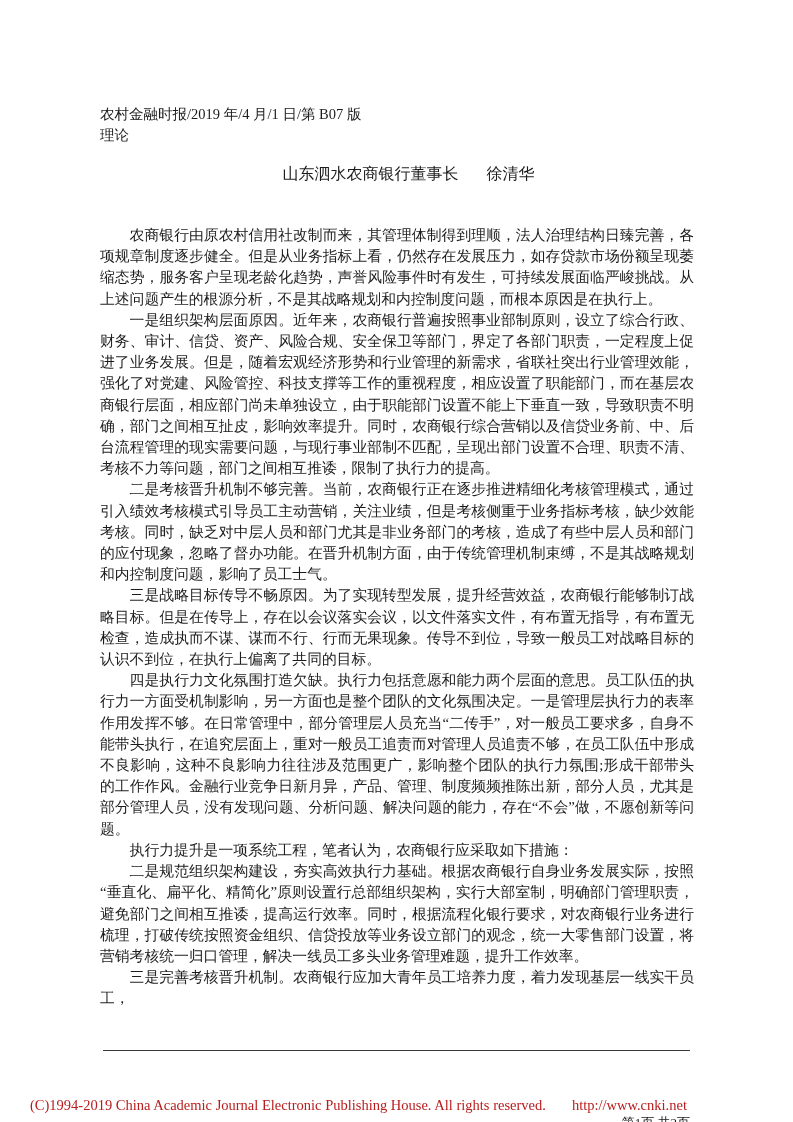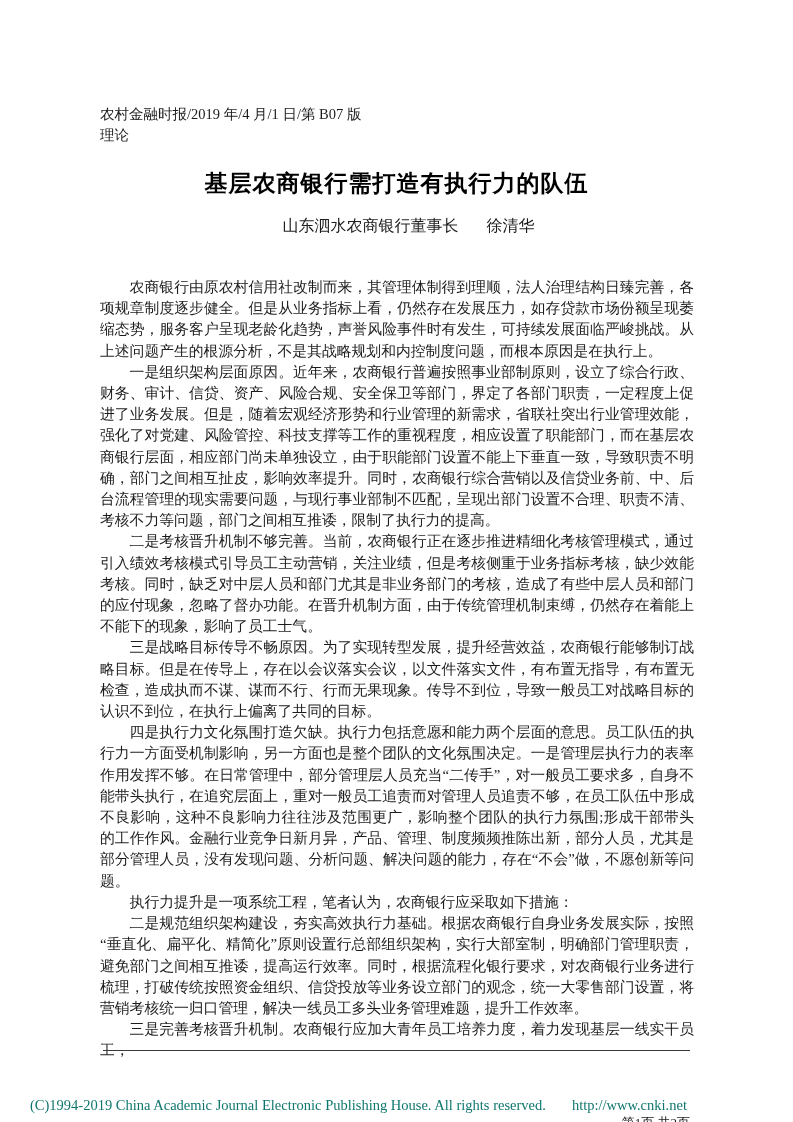--- a/index.html
+++ b/index.html
@@ -73,48 +73,47 @@
     font-size: 13px;
     line-height: 18px;
     color: #1c1c1c;
   }
   .copyright {
     position: absolute;
     left: 30px;
     top: 1085px;
     font-size: 14.5px;
     line-height: 19px;
-    color: #0f766e;
+    color: #b91c1c;
     font-family: "Liberation Serif", "DejaVu Serif", serif;
     white-space: nowrap;
   }
   .copyright .url {
     margin-left: 26px;
   }
 </style>
 </head>
 <body>
 
 <div class="page">
 
   <div class="doc-header">
     <div>农村金融时报/2019 年/4 月/1 日/第 B07 版</div>
     <div>理论</div>
   </div>
 
-  <h1 class="title">基层农商银行需打造有执行力的队伍</h1>
 
   <div class="author">
     <span>山东泗水农商银行董事长</span><span class="author-gap"></span><span>徐清华</span>
   </div>
 
   <div class="body-text">
     <p>农商银行由原农村信用社改制而来，其管理体制得到理顺，法人治理结构日臻完善，各项规章制度逐步健全。但是从业务指标上看，仍然存在发展压力，如存贷款市场份额呈现萎缩态势，服务客户呈现老龄化趋势，声誉风险事件时有发生，可持续发展面临严峻挑战。从上述问题产生的根源分析，不是其战略规划和内控制度问题，而根本原因是在执行上。</p>
     <p>一是组织架构层面原因。近年来，农商银行普遍按照事业部制原则，设立了综合行政、财务、审计、信贷、资产、风险合规、安全保卫等部门，界定了各部门职责，一定程度上促进了业务发展。但是，随着宏观经济形势和行业管理的新需求，省联社突出行业管理效能，强化了对党建、风险管控、科技支撑等工作的重视程度，相应设置了职能部门，而在基层农商银行层面，相应部门尚未单独设立，由于职能部门设置不能上下垂直一致，导致职责不明确，部门之间相互扯皮，影响效率提升。同时，农商银行综合营销以及信贷业务前、中、后台流程管理的现实需要问题，与现行事业部制不匹配，呈现出部门设置不合理、职责不清、考核不力等问题，部门之间相互推诿，限制了执行力的提高。</p>
-    <p>二是考核晋升机制不够完善。当前，农商银行正在逐步推进精细化考核管理模式，通过引入绩效考核模式引导员工主动营销，关注业绩，但是考核侧重于业务指标考核，缺少效能考核。同时，缺乏对中层人员和部门尤其是非业务部门的考核，造成了有些中层人员和部门的应付现象，忽略了督办功能。在晋升机制方面，由于传统管理机制束缚，仍然存在着能上不能下的现象，影响了员工士气。</p>
+    <p>二是考核晋升机制不够完善。当前，农商银行正在逐步推进精细化考核管理模式，通过引入绩效考核模式引导员工主动营销，关注业绩，但是考核侧重于业务指标考核，缺少效能考核。同时，缺乏对中层人员和部门尤其是非业务部门的考核，造成了有些中层人员和部门的应付现象，忽略了督办功能。在晋升机制方面，由于传统管理机制束缚，不是其战略规划和内控制度问题，影响了员工士气。</p>
     <p>三是战略目标传导不畅原因。为了实现转型发展，提升经营效益，农商银行能够制订战略目标。但是在传导上，存在以会议落实会议，以文件落实文件，有布置无指导，有布置无检查，造成执而不谋、谋而不行、行而无果现象。传导不到位，导致一般员工对战略目标的认识不到位，在执行上偏离了共同的目标。</p>
     <p>四是执行力文化氛围打造欠缺。执行力包括意愿和能力两个层面的意思。员工队伍的执行力一方面受机制影响，另一方面也是整个团队的文化氛围决定。一是管理层执行力的表率作用发挥不够。在日常管理中，部分管理层人员充当“二传手”，对一般员工要求多，自身不能带头执行，在追究层面上，重对一般员工追责而对管理人员追责不够，在员工队伍中形成不良影响，这种不良影响力往往涉及范围更广，影响整个团队的执行力氛围;形成干部带头的工作作风。金融行业竞争日新月异，产品、管理、制度频频推陈出新，部分人员，尤其是部分管理人员，没有发现问题、分析问题、解决问题的能力，存在“不会”做，不愿创新等问题。</p>
     <p>执行力提升是一项系统工程，笔者认为，农商银行应采取如下措施：</p>
     <p>二是规范组织架构建设，夯实高效执行力基础。根据农商银行自身业务发展实际，按照“垂直化、扁平化、精简化”原则设置行总部组织架构，实行大部室制，明确部门管理职责，避免部门之间相互推诿，提高运行效率。同时，根据流程化银行要求，对农商银行业务进行梳理，打破传统按照资金组织、信贷投放等业务设立部门的观念，统一大零售部门设置，将营销考核统一归口管理，解决一线员工多头业务管理难题，提升工作效率。</p>
     <p>三是完善考核晋升机制。农商银行应加大青年员工培养力度，着力发现基层一线实干员工，</p>
   </div>
 
   <div class="footer-rule"></div>
   <div class="footer-page">第1页 共2页</div>
 

